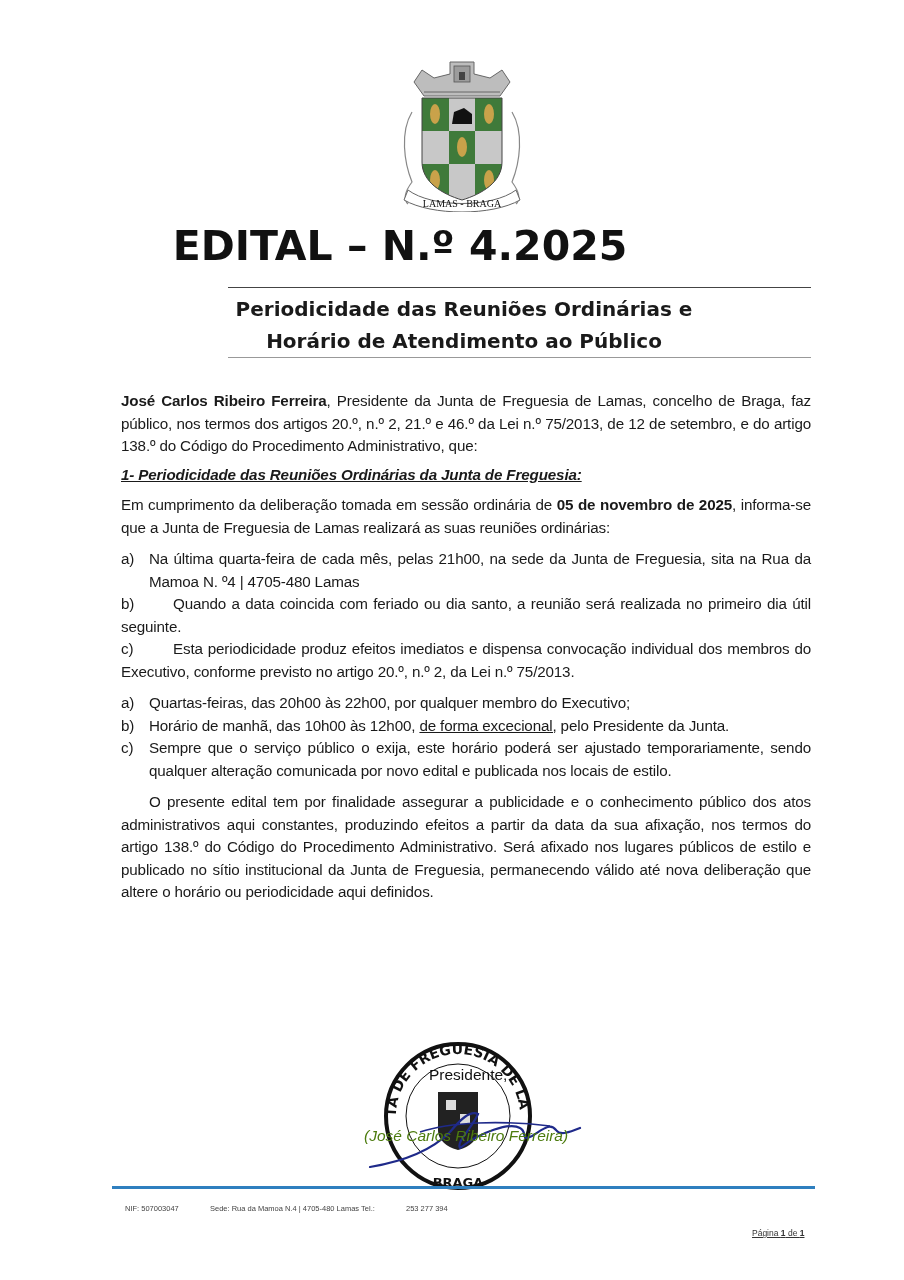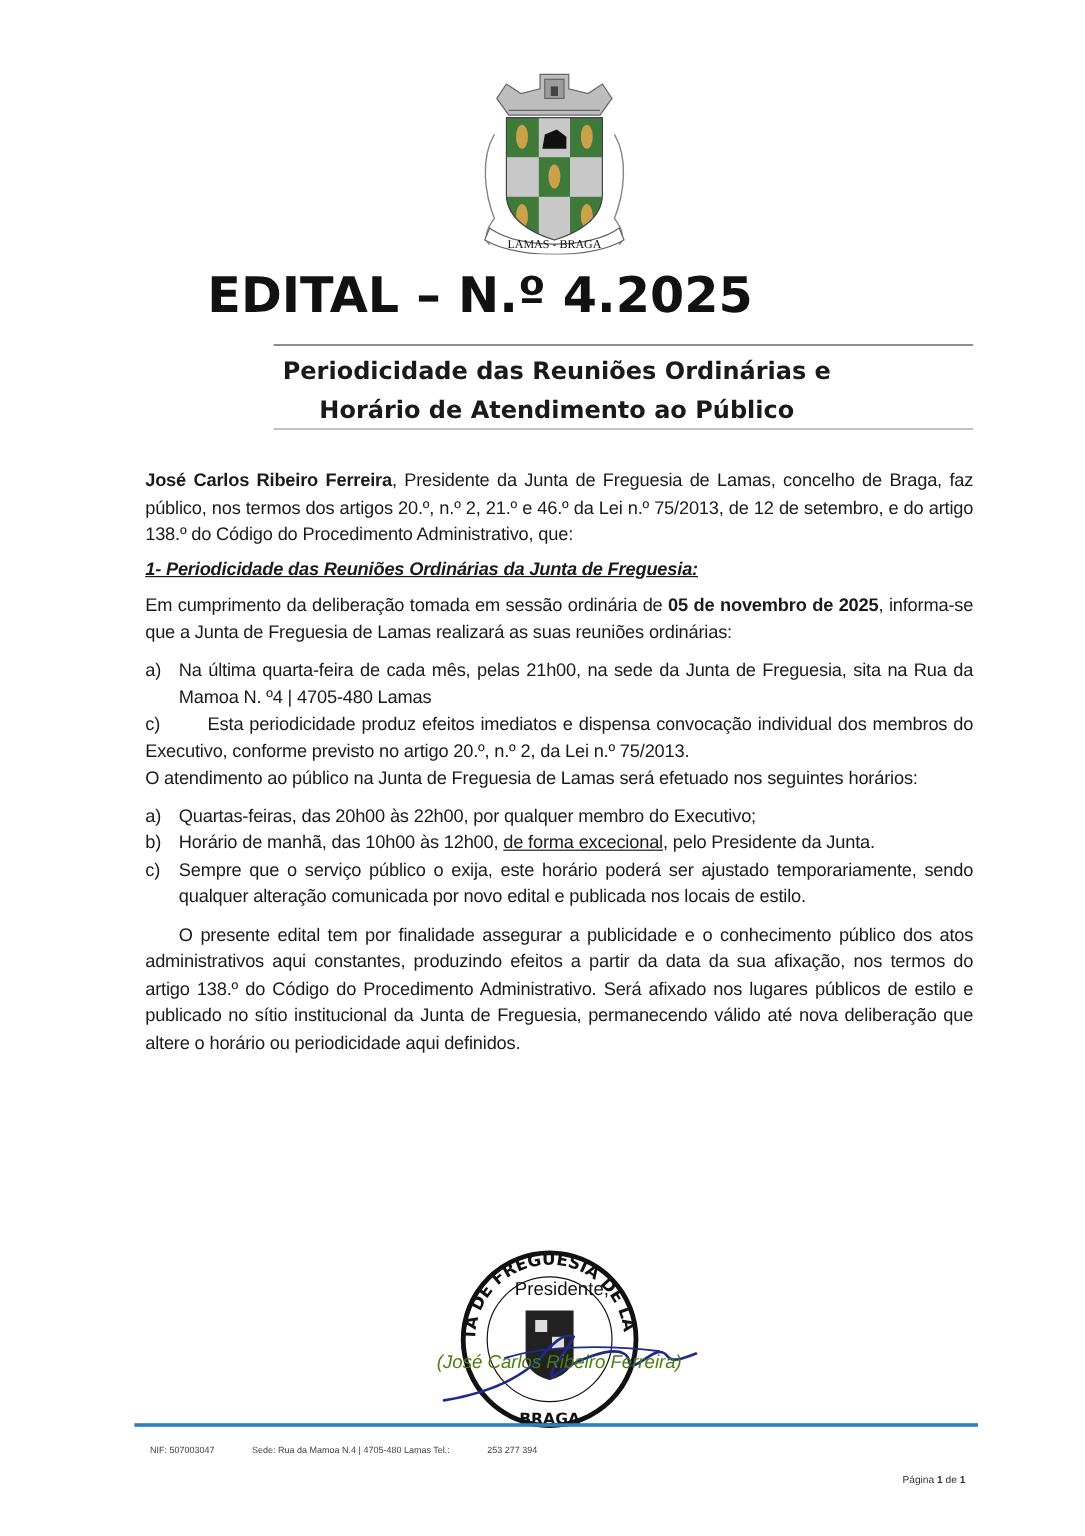--- a/index.html
+++ b/index.html
@@ -50,20 +50,21 @@
   .footer {
     position: absolute; top: 1204px; font-size: 7.5px; color: #444;
     font-family: "Liberation Sans", sans-serif;
   }
   .f-nif { left: 125px; }
   .f-sede { left: 210px; }
   .f-tel { left: 406px; }
   .page-num {
     position: absolute; left: 752px; top: 1228px; font-size: 8.5px; color: #333;
     font-family: "Liberation Sans", sans-serif;
+    text-decoration: underline;
   }
 </style>
 </head>
 <body>
 
 <svg class="crest" viewBox="0 0 140 160">
 
   <g>
     <path d="M22 30 L30 18 L42 26 L58 22 L58 10 L82 10 L82 22 L98 26 L110 18 L118 30 L108 44 L32 44 Z" fill="#bdbdbd" stroke="#666" stroke-width="1"></path>
     <rect x="62" y="14" width="16" height="16" fill="#9c9c9c" stroke="#555" stroke-width="0.8"></rect>
@@ -110,24 +111,24 @@
 
   <div class="sec">1- Periodicidade das Reuniões Ordinárias da Junta de Freguesia:</div>
 
   <p class="p"><span>Em cumprimento da deliberação tomada em sessão ordinária de </span><b>05 de novembro de 2025</b><span>, informa-se que a Junta de Freguesia de Lamas realizará as suas reuniões ordinárias:</span></p>
   <div class="gap"></div>
 
   <div class="li">
     <span class="mk">a)</span>
     <span class="tx">Na última quarta-feira de cada mês, pelas 21h00, na sede da Junta de Freguesia, sita na Rua da Mamoa N. º4 | 4705-480 Lamas</span>
   </div>
+  <div class="li-wide"><span class="mk">b)</span><span>Quando a data coincida com feriado ou dia santo, a reunião será realizada no primeiro dia útil seguinte.</span></div>
   <div class="li-wide"><span class="mk">c)</span><span>Esta periodicidade produz efeitos imediatos e dispensa convocação individual dos membros do Executivo, conforme previsto no artigo 20.º, n.º 2, da Lei n.º 75/2013.</span></div>
 
 
-  <p class="p">O atendimento ao público na Junta de Freguesia de Lamas será efetuado nos seguintes horários:</p>
   <div class="gap"></div>
 
   <div class="li">
     <span class="mk">a)</span>
     <span class="tx">Quartas-feiras, das 20h00 às 22h00, por qualquer membro do Executivo;</span>
   </div>
   <div class="li">
     <span class="mk">b)</span>
     <span class="tx"><span>Horário de manhã, das 10h00 às 12h00, </span><u class="ul">de forma excecional,</u><span> pelo Presidente da Junta.</span></span>
   </div>

